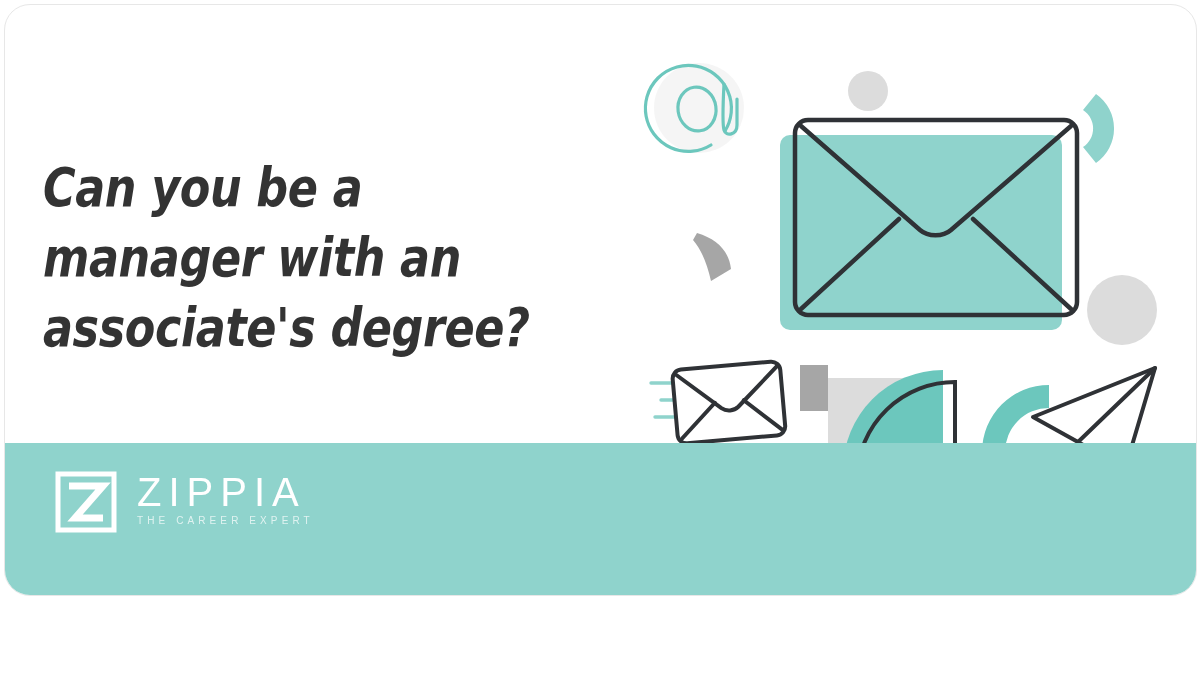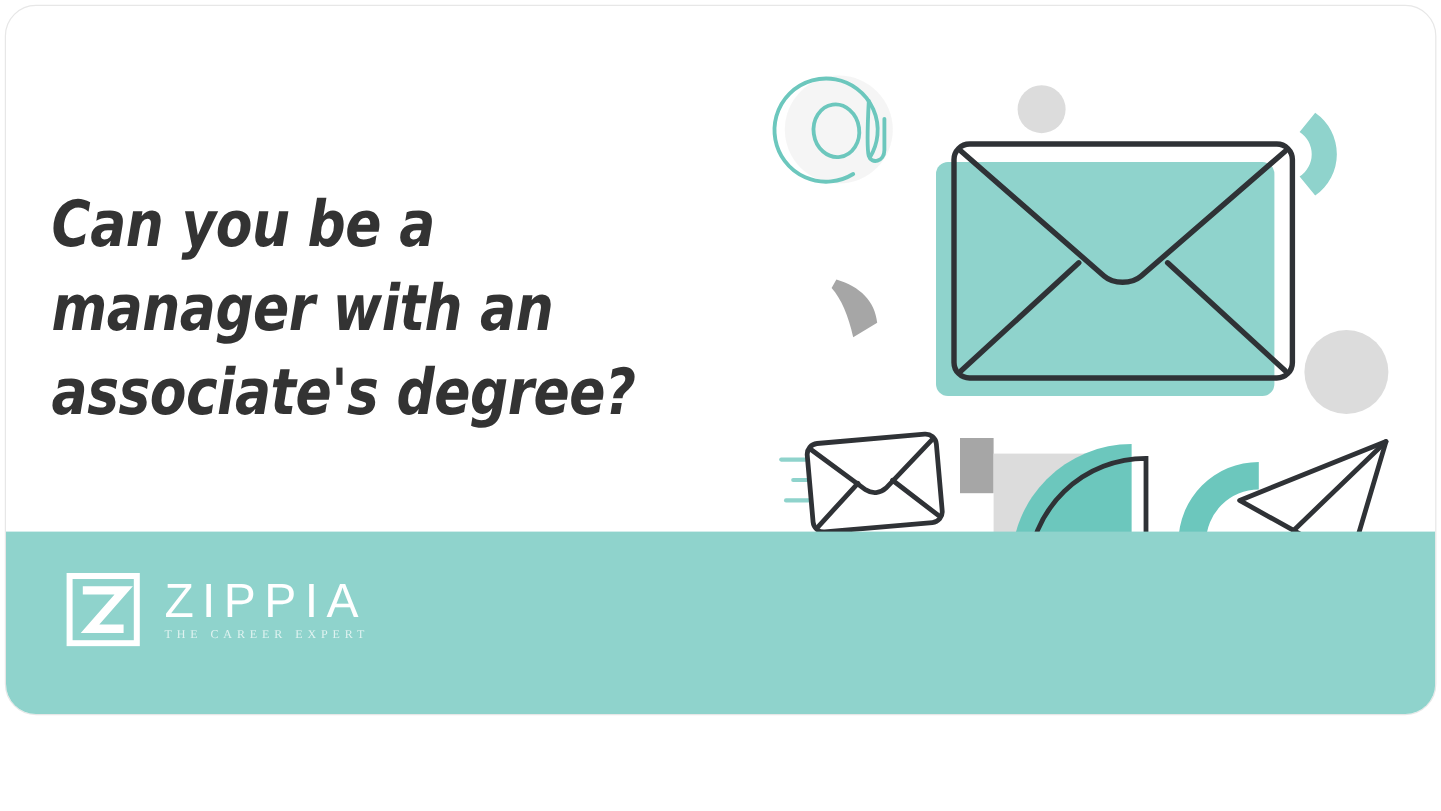--- a/index.html
+++ b/index.html
@@ -65,21 +65,21 @@
     height: 152px;
     background: #8fd3cc;
   }
 
   #logo {
     position: absolute;
     left: 50px;
     top: 28px;
     height: 74px;
     display: flex;
-    align-items: center;
+    align-items: flex-start;
   }
   #logo-mark {
     width: 62px;
     height: 62px;
     flex: 0 0 auto;
   }
   #logo-text {
     margin-left: 20px;
     display: flex;
     flex-direction: column;
@@ -89,21 +89,21 @@
     color: #ffffff;
     font-family: "Liberation Sans", sans-serif;
     font-weight: 300;
     font-size: 40px;
     line-height: 42px;
     letter-spacing: 7px;
   }
   #tagline {
     color: #ffffff;
     opacity: 0.72;
-    font-family: Liberation Serif, serif;
+    font-family: Liberation Sans, sans-serif;
     font-weight: 400;
     font-size: 10px;
     line-height: 14px;
     letter-spacing: 4.1px;
     margin-top: 1px;
   }
 </style>
 </head>
 <body>
 

